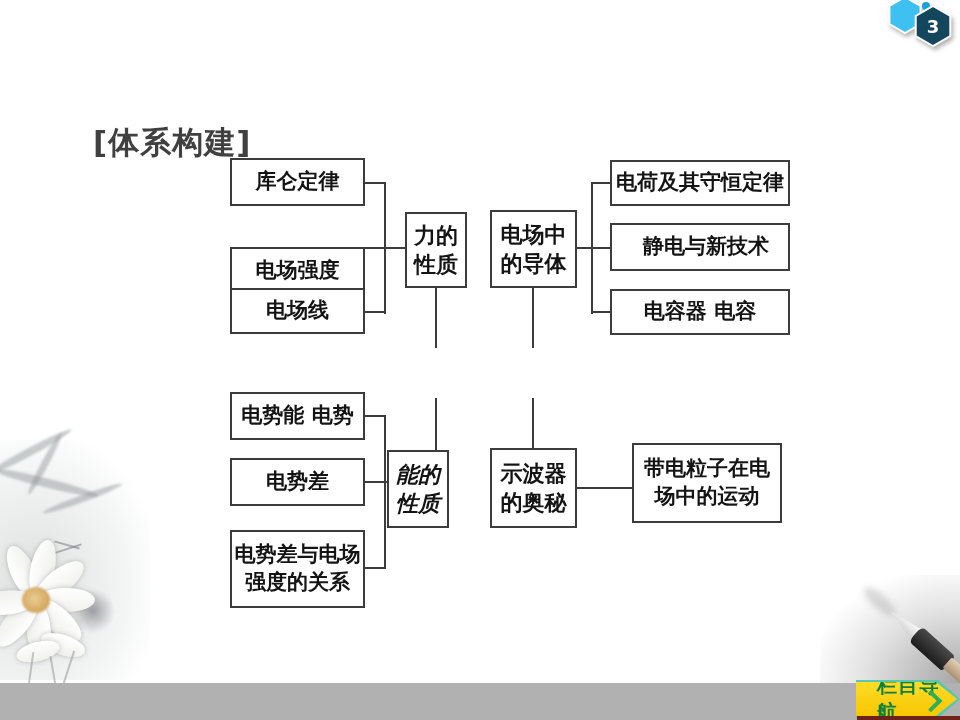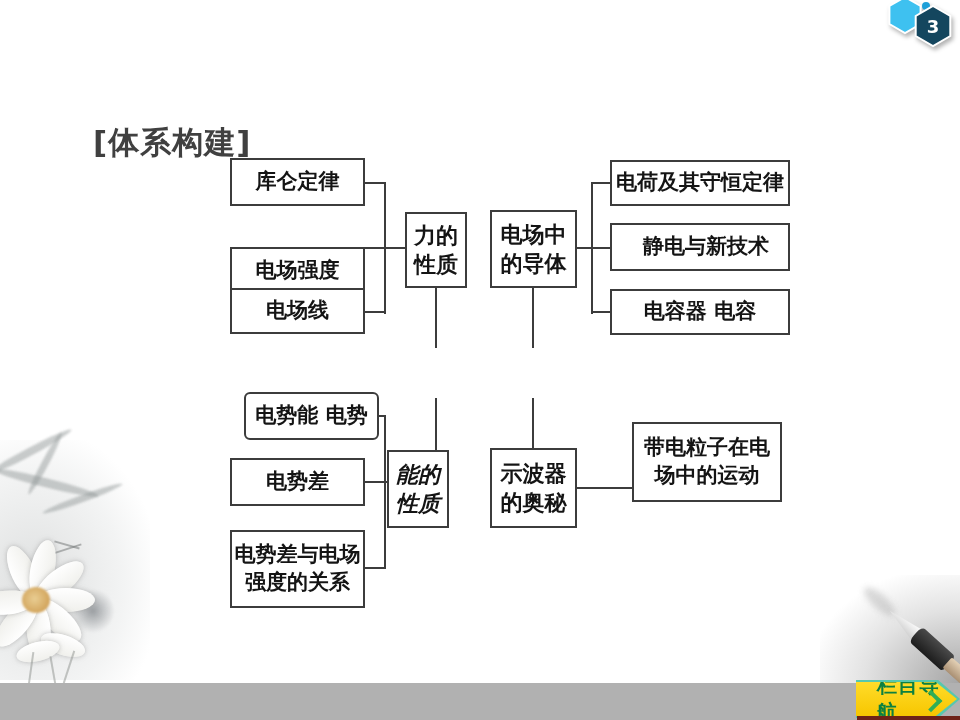--- a/index.html
+++ b/index.html
@@ -136,42 +136,42 @@
       <span>电荷及其守恒定律</span>
     </div>
   <div class="box" style="left:610px;top:223px;width:180px;height:48px;padding-left:12px;">
       <span>静电与新技术</span>
     </div>
   <div class="box" style="left:610px;top:289px;width:180px;height:46px;">
       <span>电容器  电容</span>
     </div>
 
 
-  <div class="box" style="left:244px;top:392px;width:135px;height:48px;border-radius:6px;">
+  <div class="box" style="left:230px;top:392px;width:135px;height:48px;">
       <span>电势能  电势</span>
     </div>
   <div class="box" style="left:230px;top:458px;width:135px;height:48px;">
       <span>电势差</span>
     </div>
   <div class="box" style="left:230px;top:530px;width:135px;height:78px;text-align:center;">
     <span class="bl">电势差与电场</span>
     <span class="bl">强度的关系</span>
   </div>
 
   <div class="box" style="left:387px;top:450px;width:62px;height:78px;font-size:22px;font-style:italic;">
     <span class="bl">能的</span>
     <span class="bl">性质</span>
   </div>
 
   <div class="box" style="left:490px;top:448px;width:87px;height:80px;font-size:22px;">
     <span class="bl">示波器</span>
     <span class="bl">的奥秘</span>
   </div>
 
-  <div class="box" style="left:632px;top:422px;width:150px;height:80px;">
+  <div class="box" style="left:632px;top:443px;width:150px;height:80px;">
     <span class="bl">带电粒子在电</span>
     <span class="bl">场中的运动</span>
   </div>
 
   <div class="lotus-area">
     <div class="lotus-wash"></div>
     <div class="leaf" style="left:-18px;top:28px;width:95px;height:8px;transform:rotate(-28deg);"></div>
     <div class="leaf" style="left:-10px;top:58px;width:110px;height:9px;transform:rotate(14deg);"></div>
     <div class="leaf" style="left:10px;top:40px;width:70px;height:7px;transform:rotate(-62deg);"></div>
     <div class="leaf" style="left:40px;top:75px;width:85px;height:7px;transform:rotate(-20deg);"></div>

